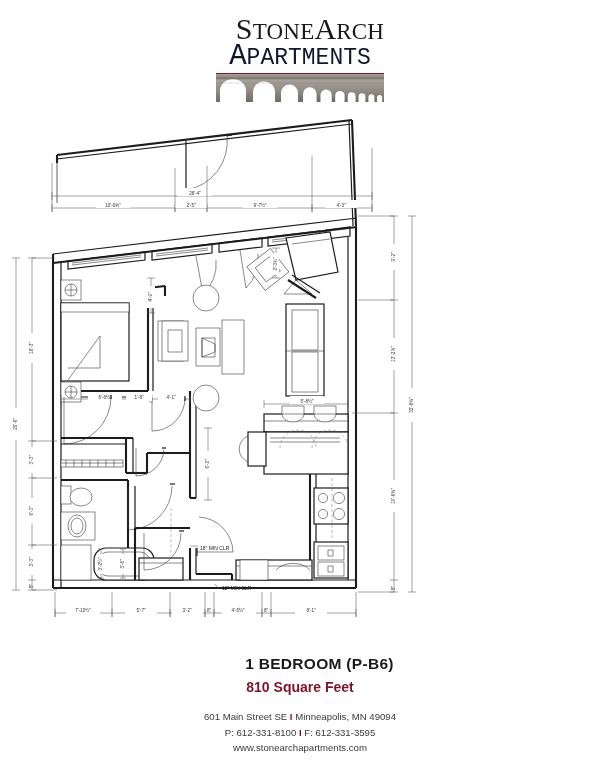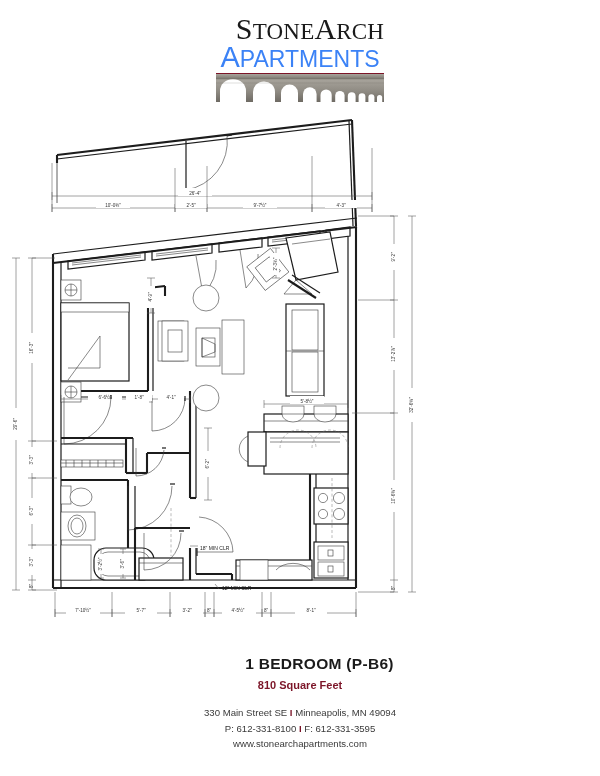--- a/index.html
+++ b/index.html
@@ -30,23 +30,23 @@
     font-size: 30px;
     letter-spacing: 0.2px;
     color: #1a1a1a;
     line-height: 1.0;
     white-space: nowrap;
     padding-left: 20px;
   }
   #logo-wordmark-1 .cap { font-size: 30px; }
   #logo-wordmark-1 .sc  { font-size: 23px; }
   #logo-wordmark-2 {
-    font-family: Liberation Sans, sans-serif;
+    font-family: Liberation Mono, monospace;
     font-size: 29px;
-    color: #3b82f6;
+    color: #0f172a;
     line-height: 1.05;
     margin-top: -2px;
     white-space: nowrap;
   }
   #logo-wordmark-2 .cap { font-size: 29px; }
   #logo-wordmark-2 .sc  { font-size: 23px; }
   #logo-rule {
     width: 168px;
     height: 1px;
     background: #7c1528;
@@ -78,21 +78,21 @@
     text-align: center;
   }
   #plan-title {
     font-size: 15.5px;
     font-weight: bold;
     letter-spacing: 0.3px;
     color: #1a1a1a;
     padding-left: 39px;
   }
   #plan-sqft {
-    font-size: 11px;
+    font-size: 14px;
     font-weight: bold;
     color: #7c1528;
     margin-top: 6px;
   }
   #addr-block {
     margin-top: 14px;
     font-size: 9.6px;
     line-height: 1.62;
     color: #3a3a3a;
   }
@@ -663,21 +663,21 @@
     <line class="dsh" x1="171" y1="400" x2="171" y2="448"></line>
   </g>
 </svg>
 </div>
 
 <div id="footer-block">
   <div id="plan-title">1 BEDROOM (P-B6)</div>
   <div id="plan-sqft">810 Square Feet</div>
   <div id="addr-block">
     <div>
-      <span>330 Main Street SE</span>
+      <span>601 Main Street SE</span>
       <span class="sep">I</span>
       <span>Minneapolis, MN 49094</span>
     </div>
     <div>
       <span>P: 612-331-8100</span>
       <span class="sep">I</span>
       <span>F: 612-331-3595</span>
     </div>
     <div>www.stonearchapartments.com</div>
   </div>

